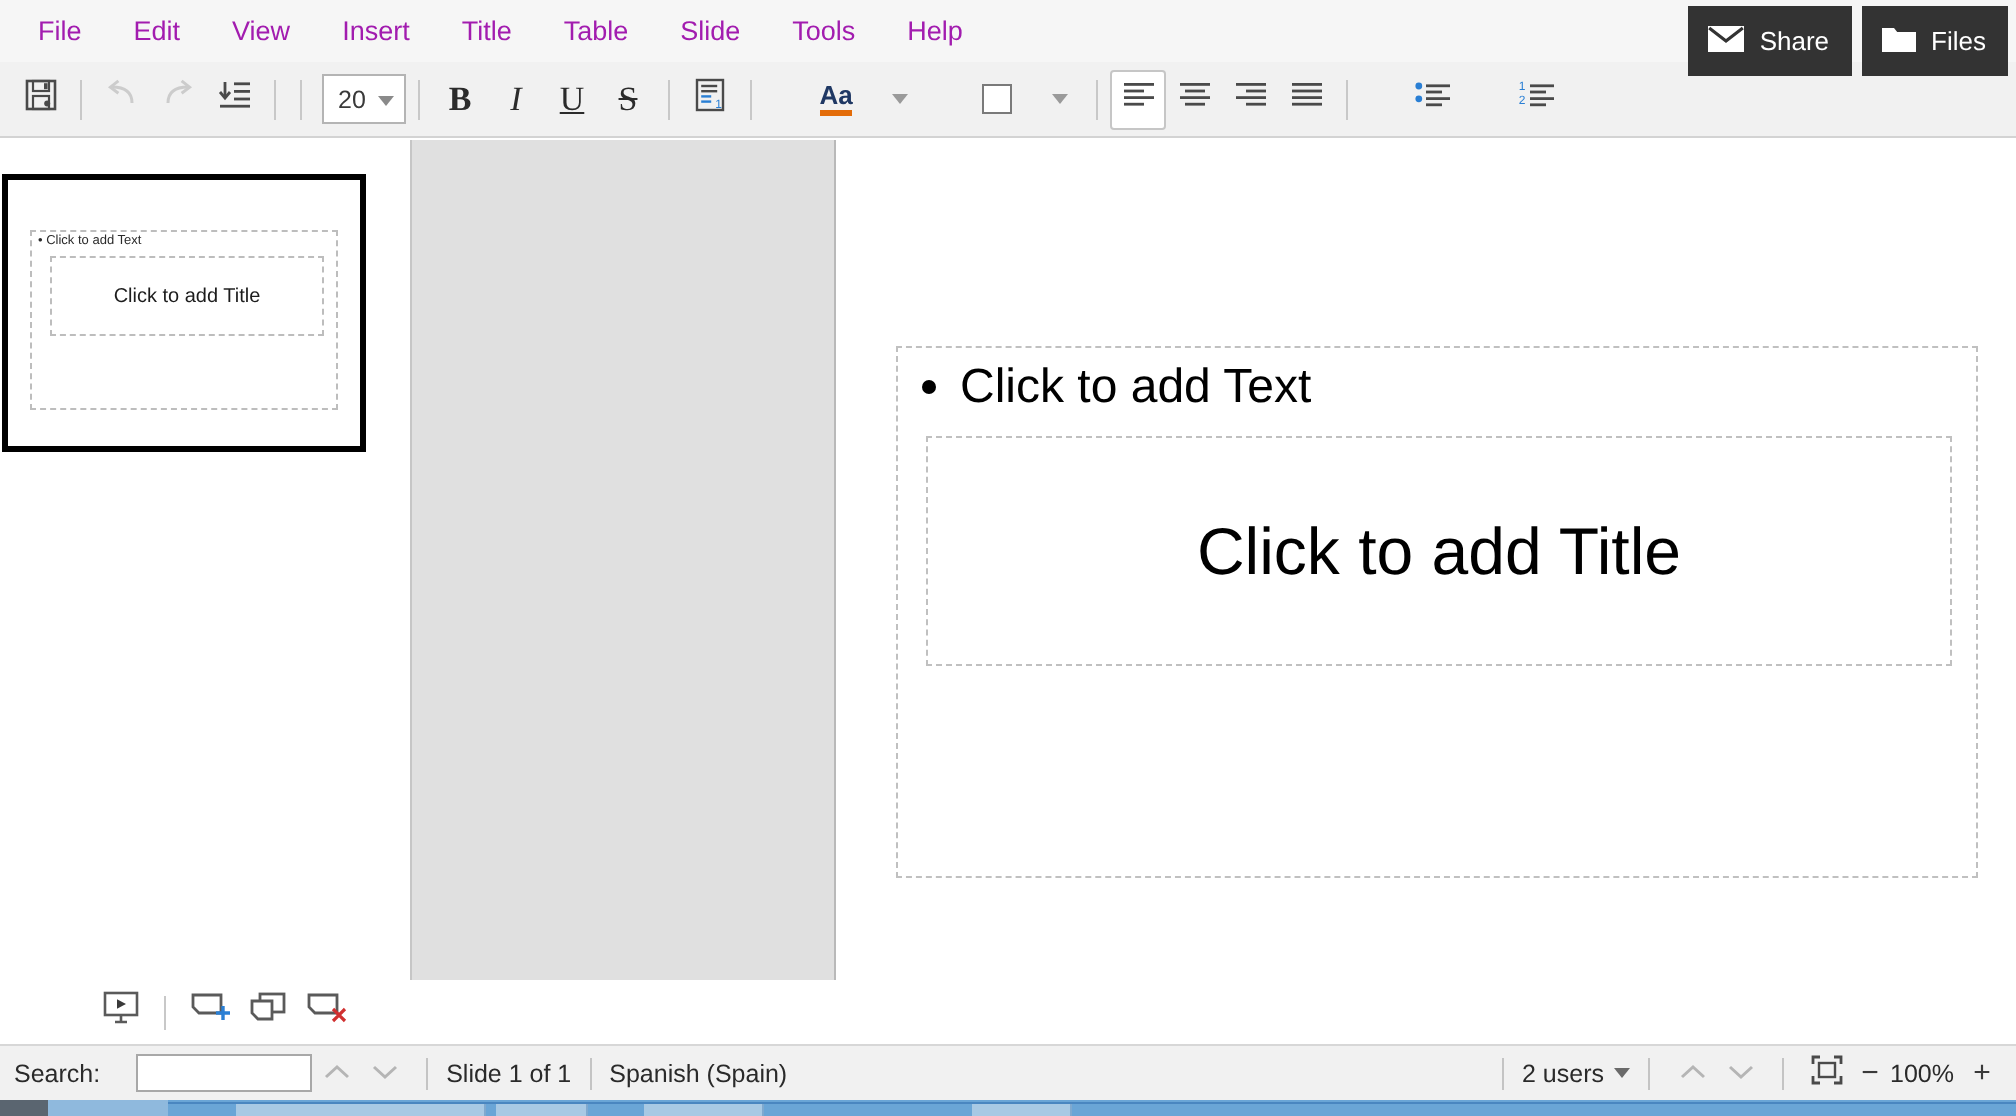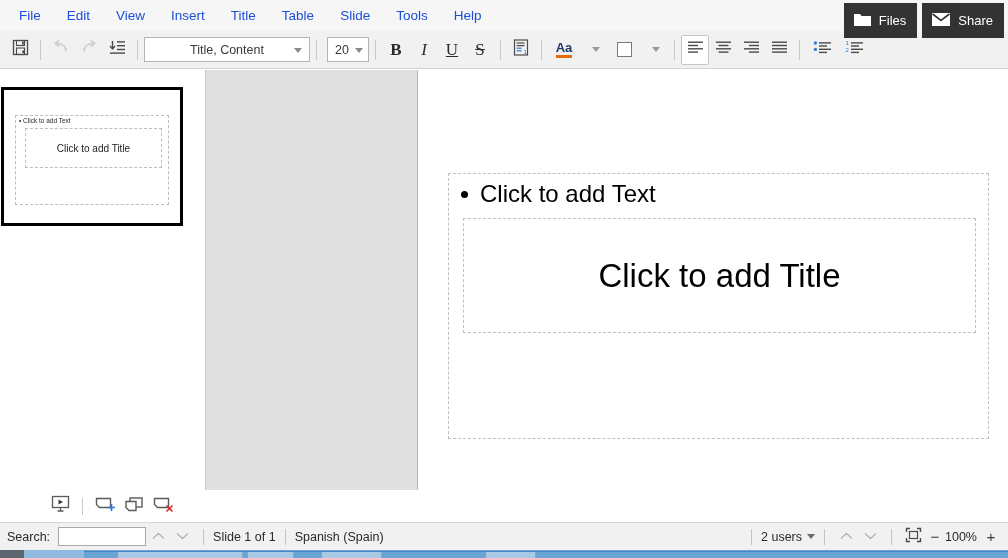--- a/index.html
+++ b/index.html
@@ -19,21 +19,21 @@
 
   
   .menubar {
     position: absolute; left: 0; top: 0;
     width: 1008px; height: 31px;
     background: #f6f6f6;
     display: flex; align-items: center;
     padding-left: 6px;
   }
   .menu-item {
-    font-size: 13.5px; color: #1d4ed8;
+    font-size: 13.5px; color: #a21caf;
     padding: 5px 13px;
     white-space: nowrap;
     cursor: default;
   }
 
   .topright {
     position: absolute; top: 3px; right: 4px;
     display: flex; gap: 5px;
     z-index: 30;
   }
@@ -58,21 +58,21 @@
     display: flex; align-items: center;
     padding-left: 6px;
     gap: 0px;
   }
   .tb-btn {
     width: 28px; height: 30px;
     display: flex; align-items: center; justify-content: center;
     cursor: default;
     flex: 0 0 auto;
   }
-  .tb-btn.wide { width: 32px; }
+  .tb-btn.wide { width: 32px; margin-left: 20px; }
   .tb-btn.active {
     background: #ffffff;
     border: 1px solid #c6c6c6;
     border-radius: 2px;
   }
   .tb-btn.disabled { opacity: 0.36; }
   .tb-sep {
     width: 1px; height: 20px;
     background: #c8c8c8;
     margin: 0 6px;
@@ -240,21 +240,21 @@
   
   .statusbar {
     position: absolute; left: 0; top: 522px;
     width: 1008px; height: 28px;
     background: #f1f1f1;
     border-top: 1px solid #d7d7d7;
     display: flex; align-items: center;
     padding: 0 7px;
     font-size: 12.5px; color: #2a2a2a;
   }
-  .sb-label { margin-right: 8px; }
+  .sb-label { margin-right: 18px; }
   .sb-search {
     width: 88px; height: 19px;
     background: #ffffff;
     border: 1px solid #a8a8a8;
     font-size: 12px;
     padding: 0 3px;
     font-family: "Liberation Sans", sans-serif;
     color: #1a1a1a;
     outline: none;
   }
@@ -319,34 +319,34 @@
     <div class="menu-item">Title</div>
     <div class="menu-item">Table</div>
     <div class="menu-item">Slide</div>
     <div class="menu-item">Tools</div>
     <div class="menu-item">Help</div>
   </div>
 
   <div class="topright">
     <div class="tr-btn">
       <span>
-        <svg width="19" height="15" viewBox="0 0 19 15">
-          <path d="M1 2 h6 l1.6 2 H18 v10 H1 Z" fill="#ffffff"></path>
-        </svg>
-      </span>
-      <span class="lbl">Files</span>
-    </div>
-    <div class="tr-btn">
-      <span>
         <svg width="20" height="15" viewBox="0 0 20 15">
           <rect x="1" y="1" width="18" height="13" fill="#ffffff"></rect>
           <path d="M1.6 2 L10 8.5 L18.4 2" fill="none" stroke="#333333" stroke-width="1.6"></path>
         </svg>
       </span>
       <span class="lbl">Share</span>
+    </div>
+    <div class="tr-btn">
+      <span>
+        <svg width="19" height="15" viewBox="0 0 19 15">
+          <path d="M1 2 h6 l1.6 2 H18 v10 H1 Z" fill="#ffffff"></path>
+        </svg>
+      </span>
+      <span class="lbl">Files</span>
     </div>
   </div>
 
   <div class="toolbar">
 
     <div class="tb-btn">
       <span>
         <svg width="17" height="17" viewBox="0 0 17 17">
           <rect x="1.5" y="1.5" width="14" height="14" fill="none" stroke="#4a4a4a" stroke-width="1.3"></rect>
           <rect x="4.5" y="1.5" width="8" height="5" fill="none" stroke="#4a4a4a" stroke-width="1.1"></rect>
@@ -385,24 +385,20 @@
           <rect x="9" y="2.2" width="8" height="1.4" fill="#4a4a4a"></rect>
           <rect x="9" y="6" width="8" height="1.4" fill="#4a4a4a"></rect>
           <rect x="9" y="9.8" width="8" height="1.4" fill="#4a4a4a"></rect>
           <rect x="2" y="13.4" width="15" height="1.4" fill="#4a4a4a"></rect>
         </svg>
       </span>
     </div>
 
     <div class="tb-sep"></div>
 
-    <div class="combo layout">
-      <span>Title, Content</span>
-      <span class="caret"></span>
-    </div>
 
     <div class="tb-sep"></div>
 
 
     <div style="width:4px;flex:0 0 auto;"></div>
 
     <div class="combo size">
       <span>20</span>
       <span class="caret"></span>
     </div>

